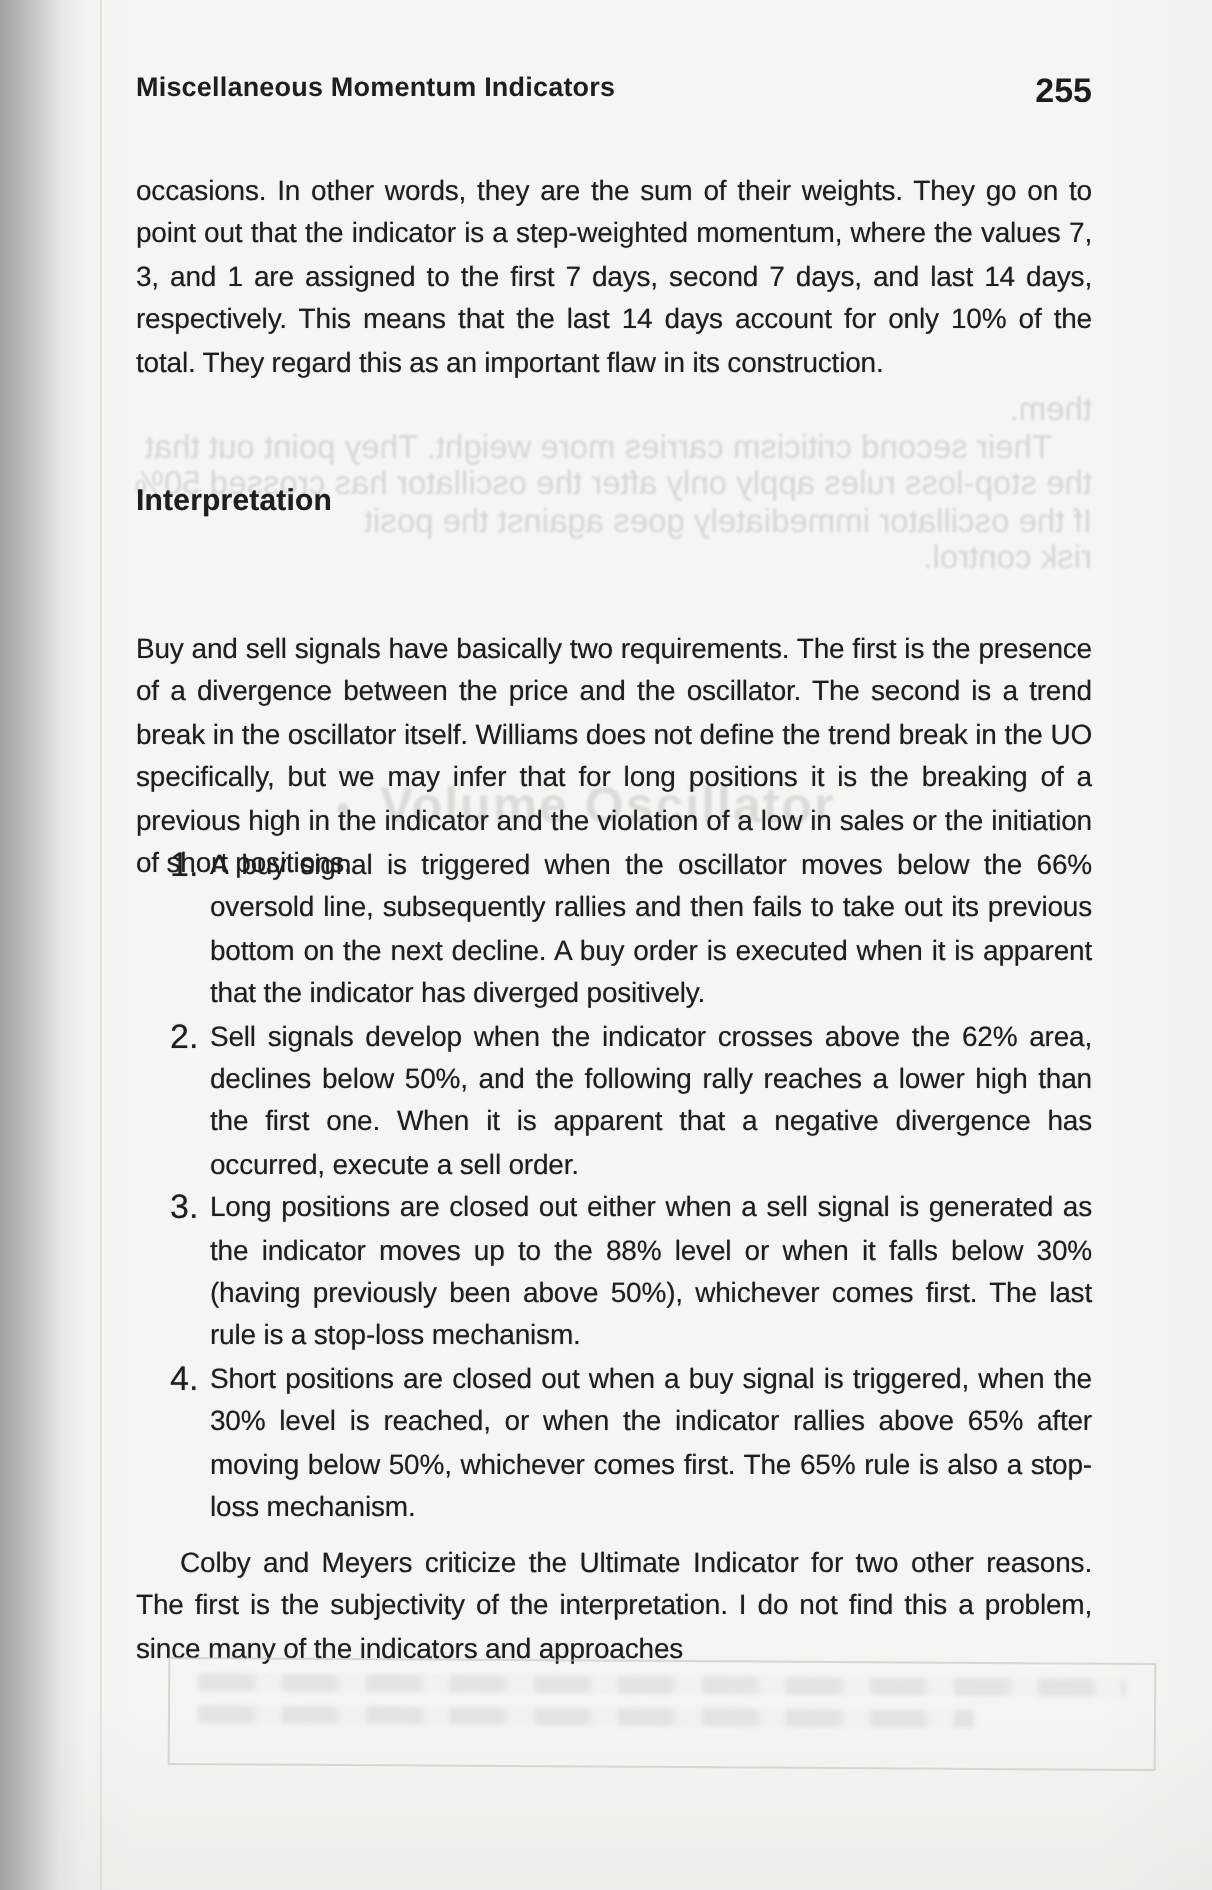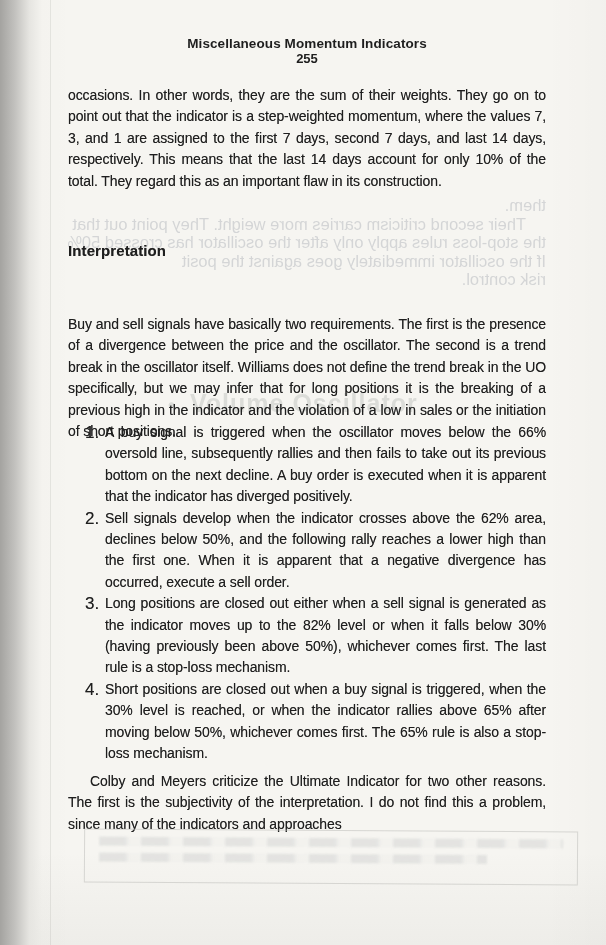--- a/index.html
+++ b/index.html
@@ -43,30 +43,29 @@
   .content {
     position: absolute;
     left: 68px;
     width: 478px;
   }
 
   .running-header-row {
     top: 36px;
     display: flex;
     justify-content: space-between;
-    align-items: center;
-    flex-direction: column;
+    align-items: flex-start;
   }
   .running-header {
     font-size: 13.5px;
     font-weight: bold;
     letter-spacing: 0.1px;
   }
   .folio {
-    font-size: 13px;
+    font-size: 17px;
     font-weight: bold;
   }
 
   .body-text {
     font-size: 14px;
     line-height: 21.4px;
     text-align: justify;
     letter-spacing: -0.1px;
     text-shadow: 0 0 0.45px rgba(30,30,30,0.55);
   }
@@ -184,21 +183,21 @@
   <div class="list-item">
     <span class="list-number">1.</span>
     <span class="list-body body-text">A buy signal is triggered when the oscillator moves below the 66% oversold line, subsequently rallies and then fails to take out its previous bottom on the next decline. A buy order is executed when it is apparent that the indicator has diverged positively.</span>
   </div>
   <div class="list-item">
     <span class="list-number">2.</span>
     <span class="list-body body-text">Sell signals develop when the indicator crosses above the 62% area, declines below 50%, and the following rally reaches a lower high than the first one. When it is apparent that a negative divergence has occurred, execute a sell order.</span>
   </div>
   <div class="list-item">
     <span class="list-number">3.</span>
-    <span class="list-body body-text">Long positions are closed out either when a sell signal is generated as the indicator moves up to the 82% level or when it falls below 30% (having previously been above 50%), whichever comes first. The last rule is a stop-loss mechanism.</span>
+    <span class="list-body body-text">Long positions are closed out either when a sell signal is generated as the indicator moves up to the 88% level or when it falls below 30% (having previously been above 50%), whichever comes first. The last rule is a stop-loss mechanism.</span>
   </div>
   <div class="list-item">
     <span class="list-number">4.</span>
     <span class="list-body body-text">Short positions are closed out when a buy signal is triggered, when the 30% level is reached, or when the indicator rallies above 65% after moving below 50%, whichever comes first. The 65% rule is also a stop-loss mechanism.</span>
   </div>
 </div>
 
 <div class="content body-text p3" style="position: absolute; top: 771px;">Colby and Meyers criticize the Ultimate Indicator for two other reasons. The first is the subjectivity of the interpretation. I do not find this a problem, since many of the indicators and approaches</div>
 
 <div class="ghost-rect">

